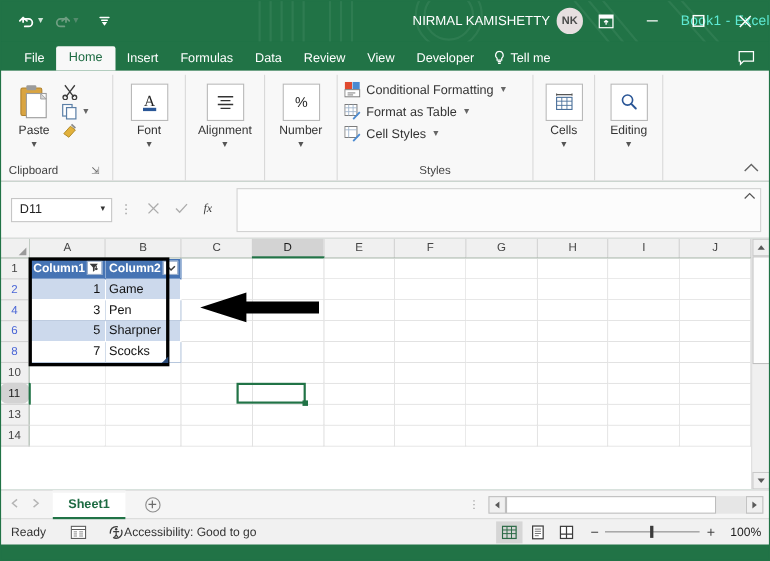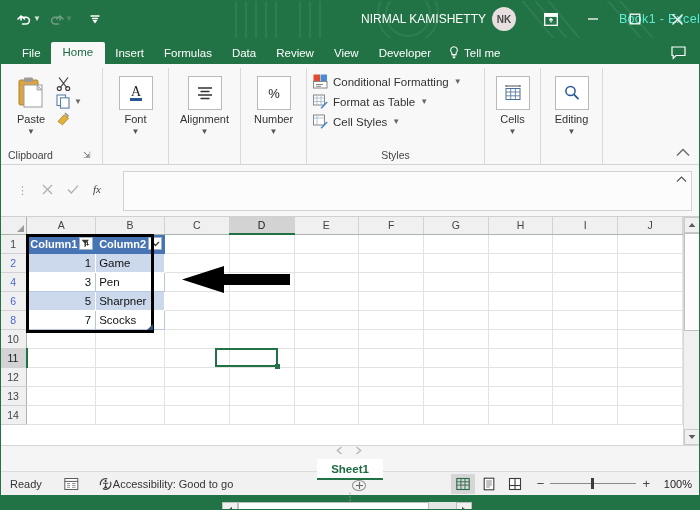--- a/index.html
+++ b/index.html
@@ -70,21 +70,20 @@
     margin-right: 6px;
     white-space: nowrap;
   }
   .avatar {
     width: 24px; height: 24px;
     border-radius: 50%;
     background: #e7dfe0;
     color: #4a4a4a;
     font-size: 10px;
     display: flex; align-items: center; justify-content: center;
-    margin-right: 14px;
     font-weight: 600;
   }
   .win-btn {
     width: 42px; height: 38px;
     display: flex; align-items: center; justify-content: center;
     color: #ffffff;
   }
   .win-btn svg { display: block; }
 
   
@@ -283,20 +282,21 @@
     font-size: 10.5px;
     font-weight: normal;
     color: #444;
     text-align: center;
   }
   th.rowhead.filt { color: #4a66d6; }
   th.rowhead.sel {
     background: #d3d3d3;
     border-right: 2px solid #217346;
     color: #1a1a1a;
+    border-radius: 7px;
   }
   td.cell {
     height: 19px;
     border-right: 1px solid #e2e2e2;
     border-bottom: 1px solid #e2e2e2;
     font-size: 11.5px;
     color: #111;
     background: #fff;
     position: relative;
   }
@@ -391,21 +391,20 @@
     background: #fdfdfd;
     border: 1px solid #c0c0c0;
   }
 
   
   .tabbar {
     height: 26px;
     background: #f5f5f5;
     border-top: 1px solid #d6d6d6;
     display: flex; align-items: center;
-    flex-direction: column;
   }
   .nav-arrows { display: flex; gap: 12px; color: #b5b5b5; font-size: 9px; padding: 0 12px 0 10px; }
   .sheet-tab {
     background: #ffffff;
     border-top: 2px solid #f5f5f5;
     border-bottom: 2px solid #217346;
     font-size: 11.5px;
     font-weight: bold;
     color: #1d6b42;
     padding: 4px 14px 3px 14px;
@@ -751,20 +750,24 @@
     <div class="rgroup" style="flex:1;"></div>
 
     <div class="collapse-ribbon">
       <svg width="14" height="9" viewBox="0 0 14 9">
         <path d="M1 7.5 L7 1.5 L13 7.5" fill="none" stroke="#666" stroke-width="1.3"></path>
       </svg>
     </div>
   </div>
 
   <div class="formulabar">
+    <div class="namebox">
+      <span class="nb-val">D11</span>
+      <span class="nb-car">▼</span>
+    </div>
     <span class="fb-dots">⋮</span>
     <div class="fb-btns">
       <span class="fb-btn">
         <svg width="11" height="11" viewBox="0 0 11 11">
           <path d="M1 1 L10 10 M10 1 L1 10" stroke="#adadad" stroke-width="1.2"></path>
         </svg>
       </span>
       <span class="fb-btn">
         <svg width="12" height="11" viewBox="0 0 12 11">
           <path d="M1 5.5 L4.3 9 L11 1.6" fill="none" stroke="#adadad" stroke-width="1.2"></path>
@@ -943,33 +946,20 @@
           <td class="cell"></td>
           <td class="cell"></td>
           <td class="cell"></td>
           <td class="cell"></td>
           <td class="cell"></td>
           <td class="cell"></td>
           <td class="cell"></td>
           <td class="cell"></td>
         </tr>
 
-        <tr>
-          <th class="rowhead">12</th>
-          <td class="cell"></td>
-          <td class="cell"></td>
-          <td class="cell"></td>
-          <td class="cell"></td>
-          <td class="cell"></td>
-          <td class="cell"></td>
-          <td class="cell"></td>
-          <td class="cell"></td>
-          <td class="cell"></td>
-          <td class="cell"></td>
-        </tr>
 
         <tr>
           <th class="rowhead">13</th>
           <td class="cell"></td>
           <td class="cell"></td>
           <td class="cell"></td>
           <td class="cell"></td>
           <td class="cell"></td>
           <td class="cell"></td>
           <td class="cell"></td>

